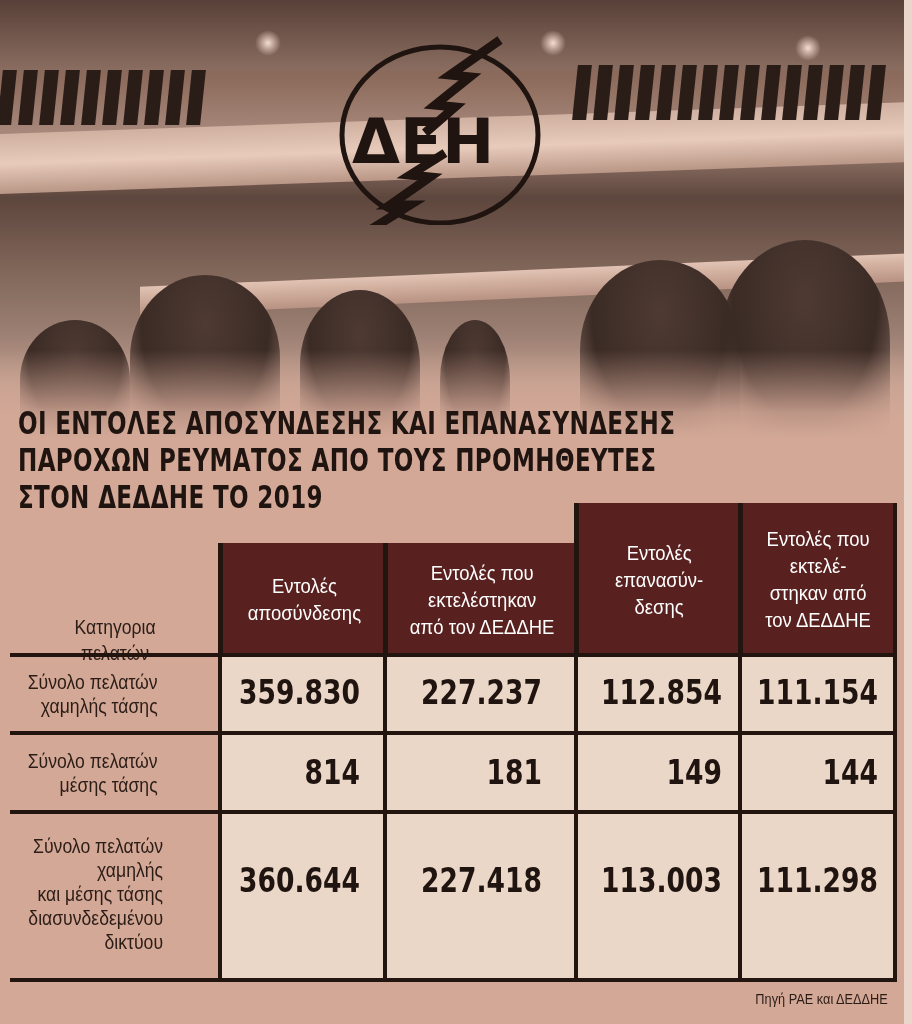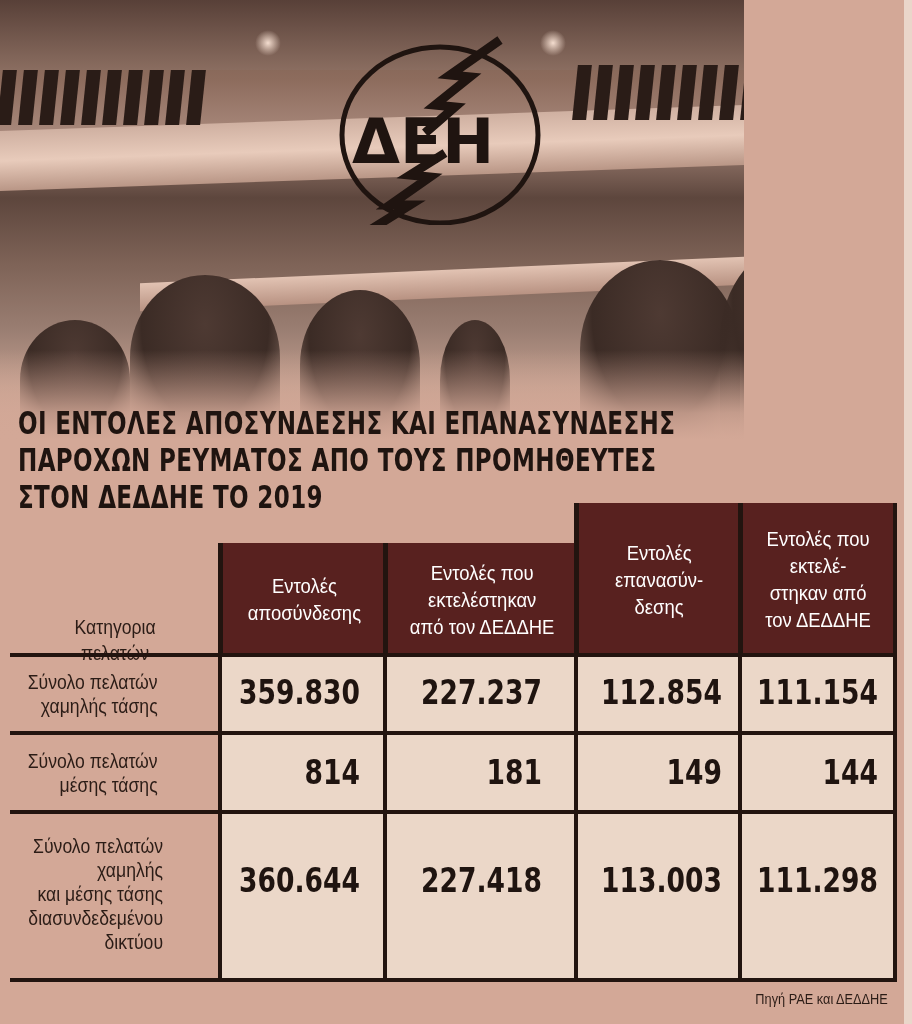--- a/index.html
+++ b/index.html
@@ -1,17 +1,17 @@
 <!DOCTYPE html>
 <html><head>
 <meta charset="utf-8">
 <style>
   html, body { margin:0; padding:0; }
   body { width:912px; height:1024px; position:relative; overflow:hidden; background:#d3a897; font-family:"Liberation Sans", sans-serif; }
-  .photo { position:absolute; left:0; top:0; width:744px; height:440px; overflow:hidden;
+  .photo { position:absolute; left:0; top:0; width:912px; height:440px; overflow:hidden;
     background: linear-gradient(180deg, #6e5448 0%, #8d6c5d 18%, #a7877a 30%, #5d463d 45%, #7e6357 60%, #9a7e72 75%, #c29f8f 88%, #d3a897 100%); }
   .photo .ceil { position:absolute; left:0; right:0; top:0; height:70px; background:linear-gradient(180deg,#584038,#8a6d60); }
   .photo .lamp { position:absolute; width:26px; height:26px; border-radius:50%; background:radial-gradient(circle,#f4ddcf 0%, rgba(244,221,207,0) 70%); }
   .photo .beam { position:absolute; left:0; right:0; top:118px; height:60px; background:linear-gradient(180deg,#cfb0a1,#e8cbbb 50%,#b99686); transform:skewY(-2deg); }
   .photo .band { position:absolute; left:140px; right:0; top:270px; height:28px; background:linear-gradient(180deg,#e2c3b3,#b89282); transform:skewY(-2.5deg); }
   .slats { position:absolute; top:70px; height:55px; display:flex; gap:7px; }
   .slats span { display:block; width:14px; height:100%; background:#2a1c17; transform:skewX(-6deg); }
   .logo { position:absolute; left:330px; top:35px; width:220px; height:190px; }
   .people { position:absolute; left:0; right:0; bottom:0; height:200px; }
   .person { position:absolute; bottom:0; background:radial-gradient(ellipse at 50% 30%, #4e3a33 0%, #3b2b25 60%, rgba(59,43,37,0) 100%); border-radius:50% 50% 10% 10%; }

